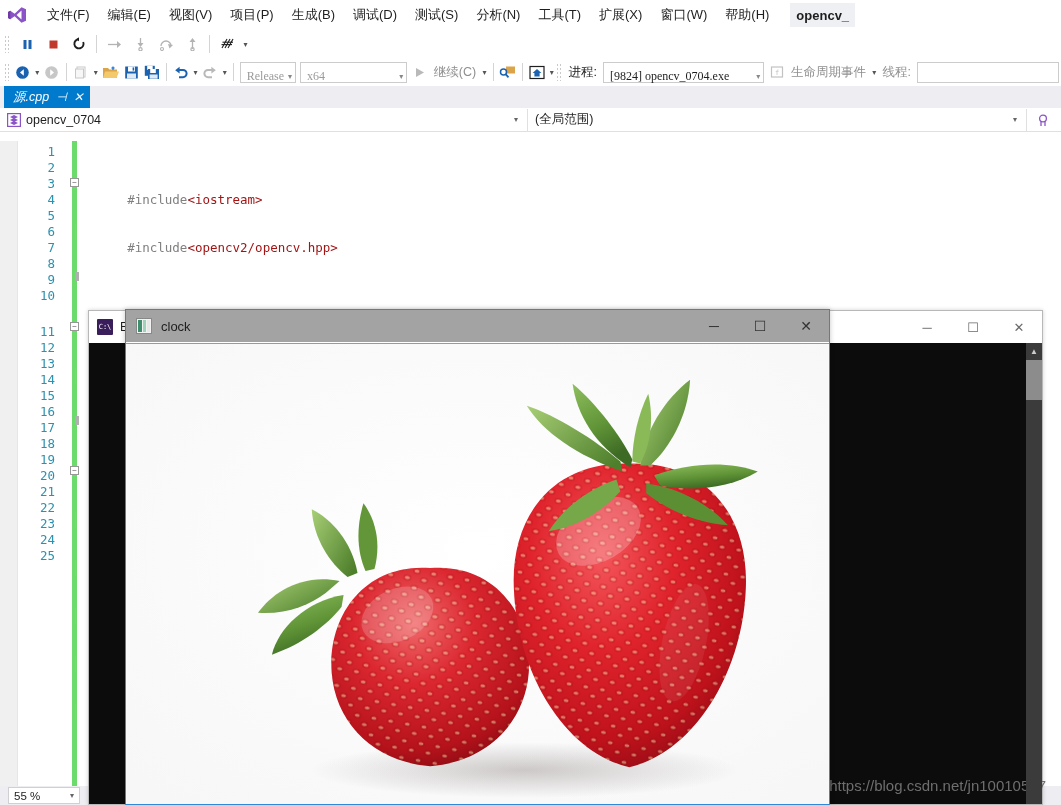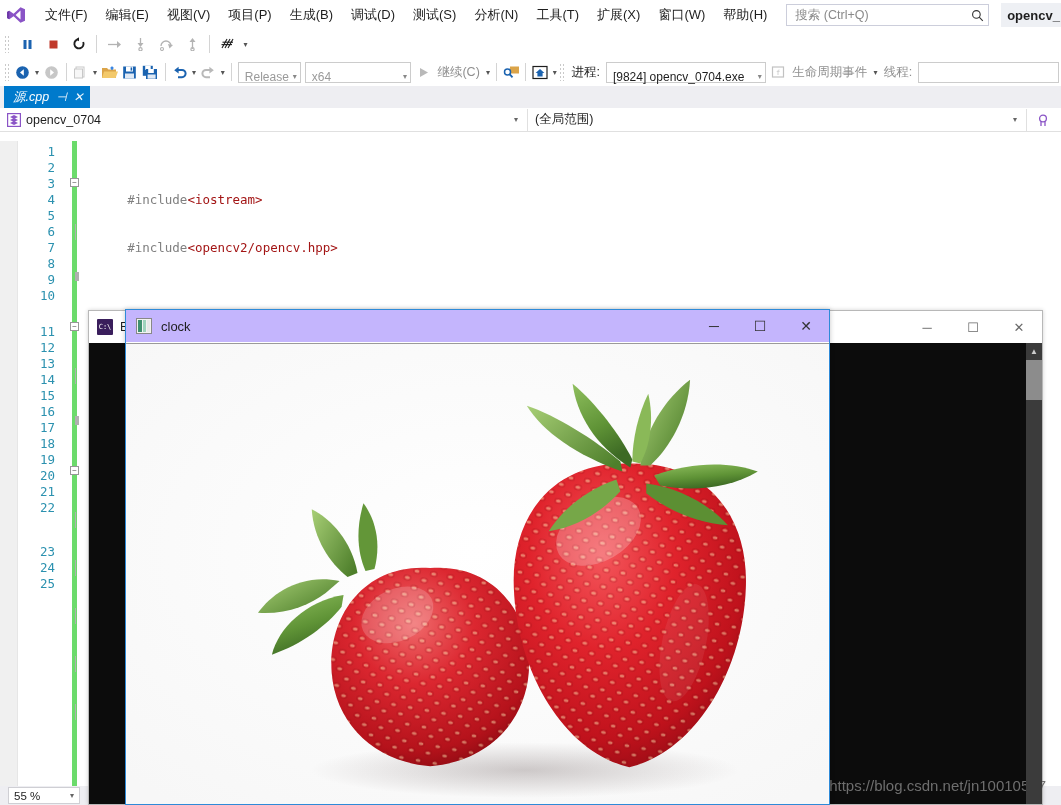--- a/index.html
+++ b/index.html
@@ -46,20 +46,21 @@
   .tb-btn{
     width:24px;height:22px;display:flex;align-items:center;justify-content:center;
     margin:0 1px; cursor:default;
   }
   .tb-sep{ width:1px;height:18px;background:#d4d4d4;margin:0 4px; }
   .tb-caret{ width:11px;height:22px;display:flex;align-items:center;justify-content:center;color:#555;font-size:8px;}
   .combo{
     height:21px; border:1px solid #ccc; background:#fff; display:flex;
     align-items:center; padding:9px 3px 0 6px; font-size:12px; color:#9a9a9a;
     margin:0 2px;
+    font-family:Liberation Serif, serif;
   }
   .combo .cv{flex:1; overflow:hidden; white-space:nowrap;}
   .combo .cc{color:#888; font-size:8px; padding-left:4px;}
   .combo.dark{ color:#1e1e1e; }
   .tb-label{ font-size:12.5px; color:#8f8f8f; padding:0 4px; white-space:nowrap;}
   .tb-label.dark{color:#1e1e1e;}
 
   
   .tabstrip{ height:22px; background:#eeeef2; display:flex; align-items:flex-end; padding-left:4px;font-style:italic;}
   .doctab{
@@ -151,21 +152,21 @@
     position:absolute; right:-4px; bottom:10px; color:#6e6e6e;
     font-size:15px; font-family:"Liberation Sans", sans-serif; white-space:nowrap;
   }
 
   
   .clockwin{
     position:absolute; left:125px; top:309px; width:705px; height:496px;
     background:#fff; border:1px solid #2e8ad8; z-index:10;
     box-shadow:0 0 5px rgba(0,0,0,.22);
   }
-  .clk-title{height:32px;display:flex;align-items:center;padding-left:10px;background:#c4b5fd;}
+  .clk-title{height:32px;display:flex;align-items:center;padding-left:10px;background:#a3a3a3;}
   .clk-ico{
     width:16px;height:16px;margin-right:9px;position:relative;
     border:1px solid #888;background:#f2f2f2;
   }
   .clk-ico i{position:absolute;display:block;}
   .clk-ico i.a{left:1px;top:1px;width:4px;bottom:1px;background:#3f8f6f;}
   .clk-ico i.b{left:6px;top:1px;width:3px;bottom:1px;background:#9fd3bd;}
   .clk-ico i.c{left:10px;top:1px;right:1px;bottom:1px;background:#e8e8e8;}
   .clk-name{font-size:13px;color:#1e1e1e;}
   .clk-ctrls{margin-left:auto;display:flex;height:32px;}
@@ -196,29 +197,20 @@
   <div class="menu-item">项目(P)</div>
   <div class="menu-item">生成(B)</div>
   <div class="menu-item">调试(D)</div>
   <div class="menu-item">测试(S)</div>
   <div class="menu-item">分析(N)</div>
   <div class="menu-item">工具(T)</div>
   <div class="menu-item">扩展(X)</div>
   <div class="menu-item">窗口(W)</div>
   <div class="menu-item">帮助(H)</div>
 
-  <div class="search-box">
-    <div class="s-text">搜索 (Ctrl+Q)</div>
-    <div class="search-icon">
-      <svg width="13" height="13" viewBox="0 0 13 13">
-        <circle cx="5.4" cy="5.4" r="3.8" fill="none" stroke="#333" stroke-width="1.1"></circle>
-        <line x1="8.2" y1="8.2" x2="11.8" y2="11.8" stroke="#333" stroke-width="1.1"></line>
-      </svg>
-    </div>
-  </div>
 
   <div class="proj-chip">opencv_</div>
 </div>
 
 <div class="toolbar">
   <div class="grip"></div>
 
   <div class="tb-btn">
     <svg width="13" height="13" viewBox="0 0 13 13">
         <rect x="2.5" y="2" width="3" height="9" fill="#1b63b0"></rect>
@@ -450,21 +442,21 @@
       <div style="padding-right: 8px;">13</div>
       <div style="padding-right: 8px;">14</div>
       <div style="padding-right: 8px;">15</div>
       <div style="padding-right: 8px;">16</div>
       <div style="padding-right: 8px;">17</div>
       <div style="padding-right: 8px;">18</div>
       <div style="padding-right: 8px;">19</div>
       <div style="padding-right: 8px;">20</div>
       <div style="padding-right: 8px;">21</div>
       <div style="padding-right: 8px;">22</div>
-      <div style="padding-right: 8px; margin-top: 28px;">23</div>
+      <div style="padding-right: 8px;">23</div>
       <div style="padding-right: 8px;">24</div>
       <div style="padding-right: 8px;">25</div>
     </div>
   <div class="changebar"></div>
 
   <div class="code">
     <div class="ln">
       <span class="fold">−</span><span class="pp">#include</span><span class="inc">&lt;iostream&gt;</span>
     </div>
     <div class="ln">

